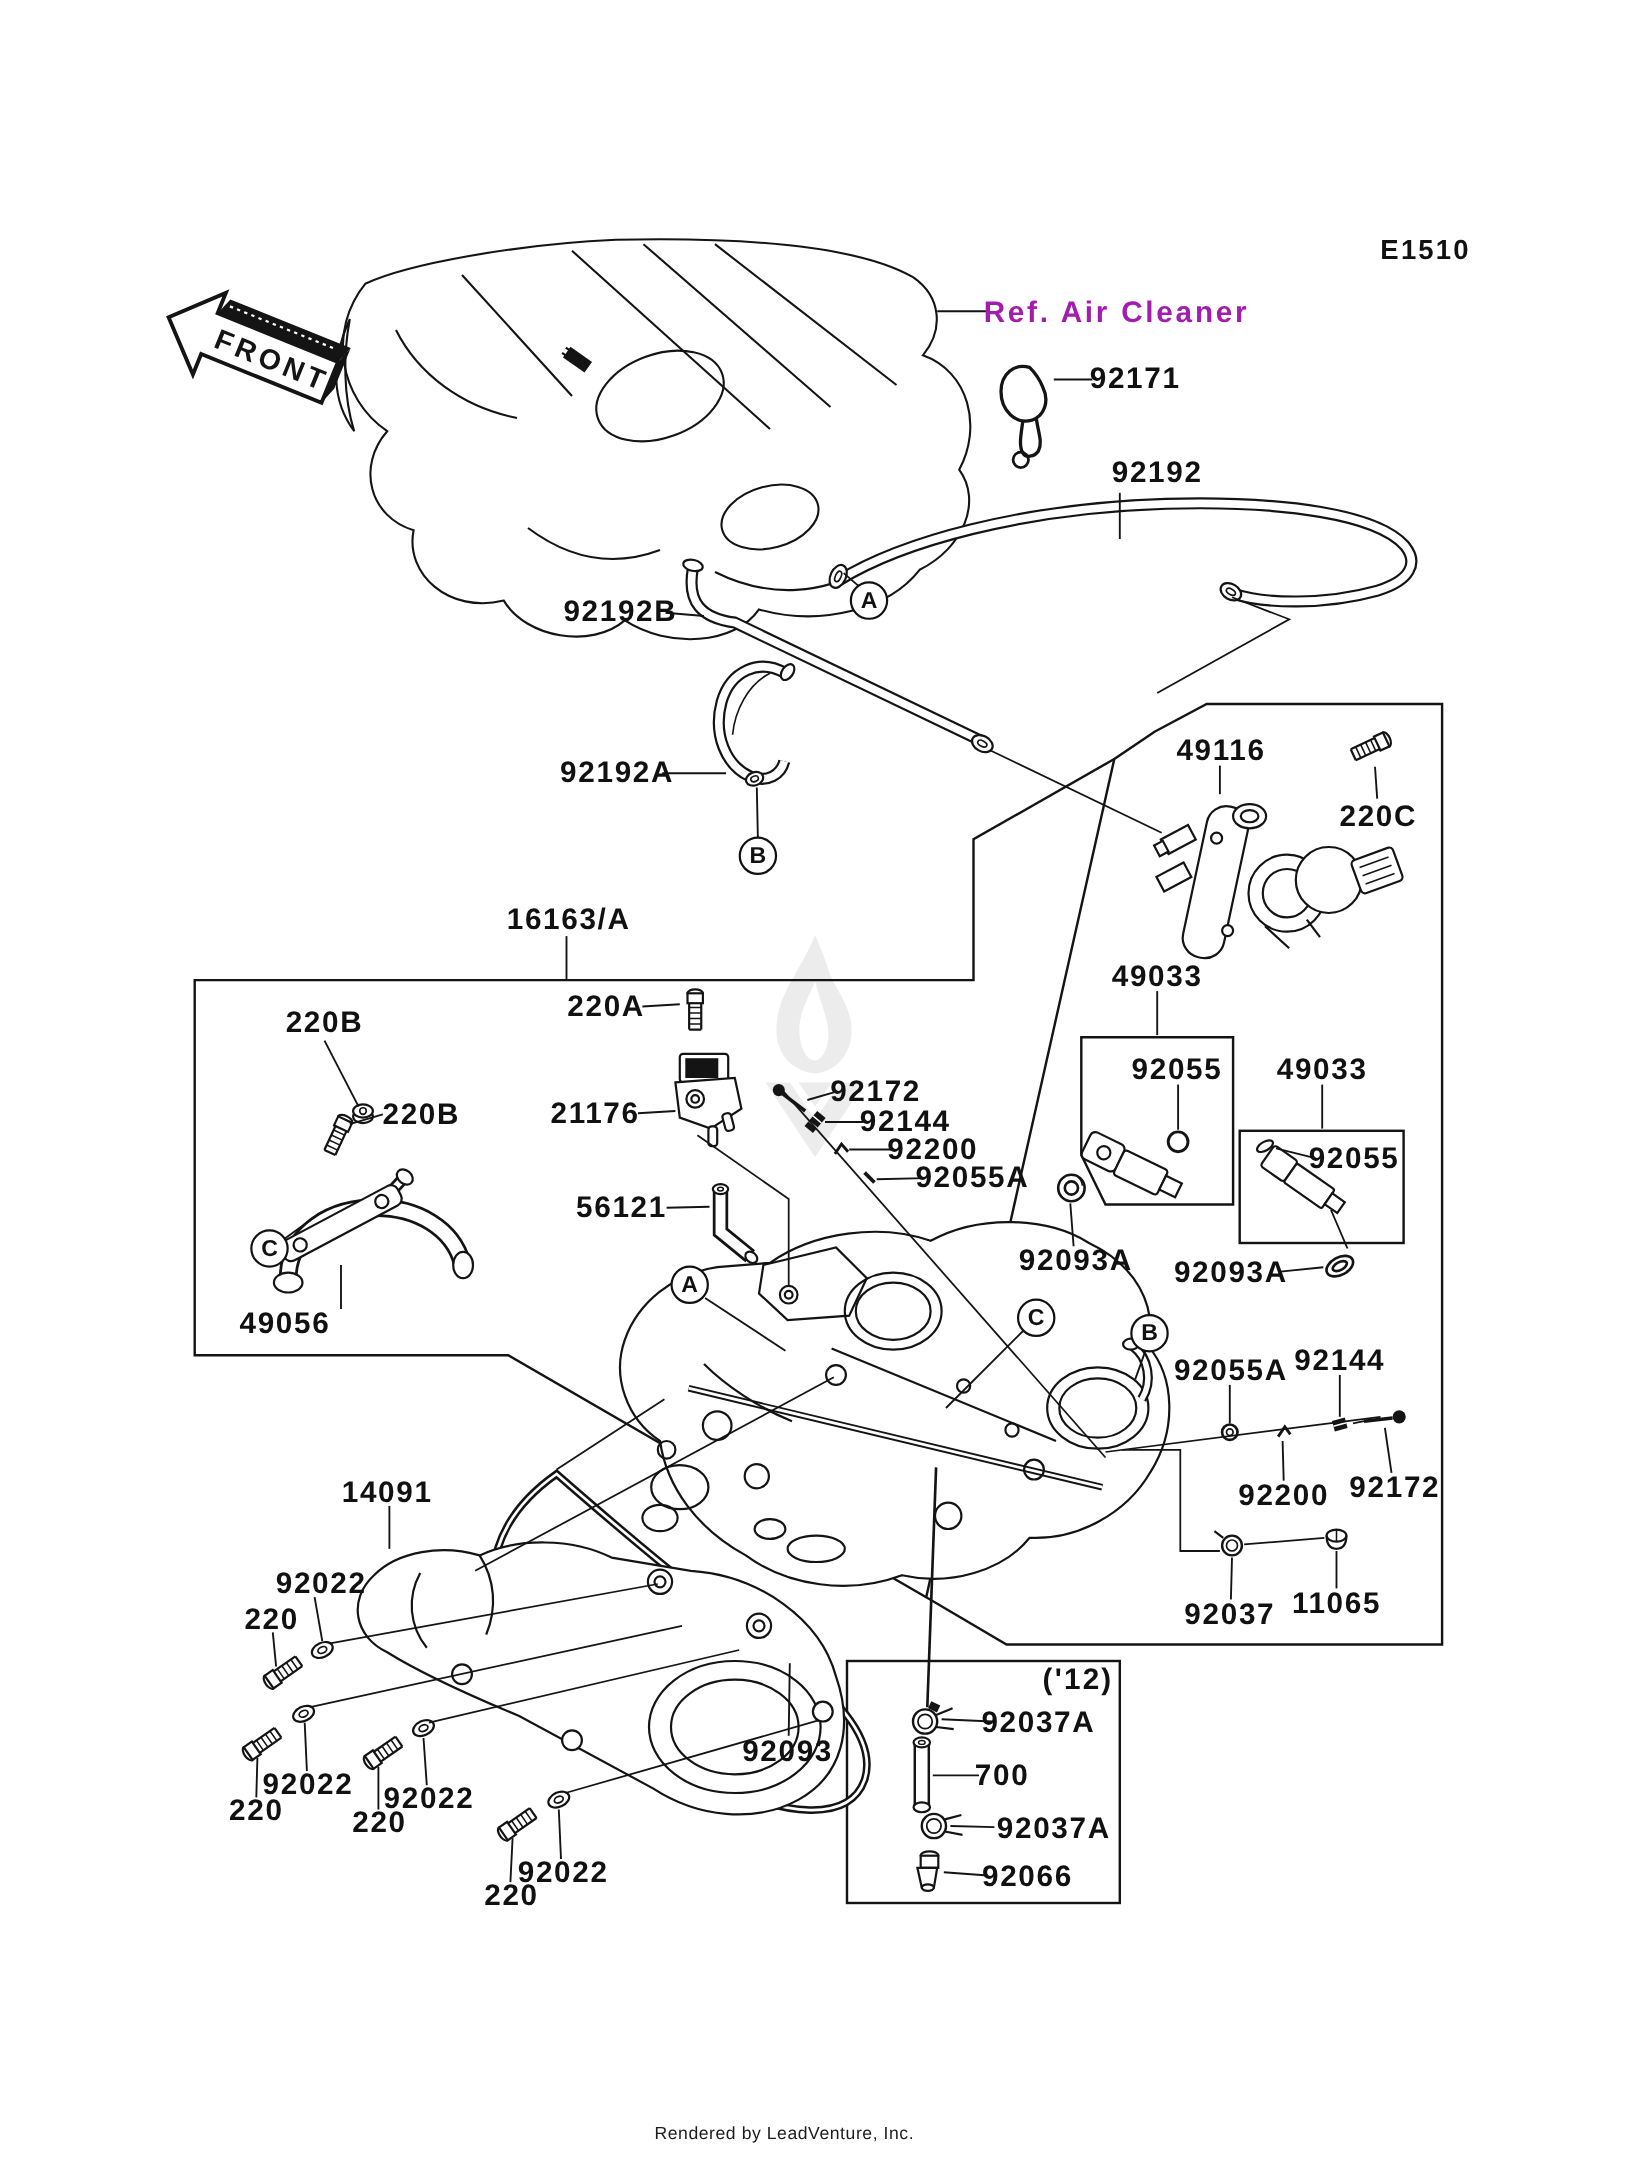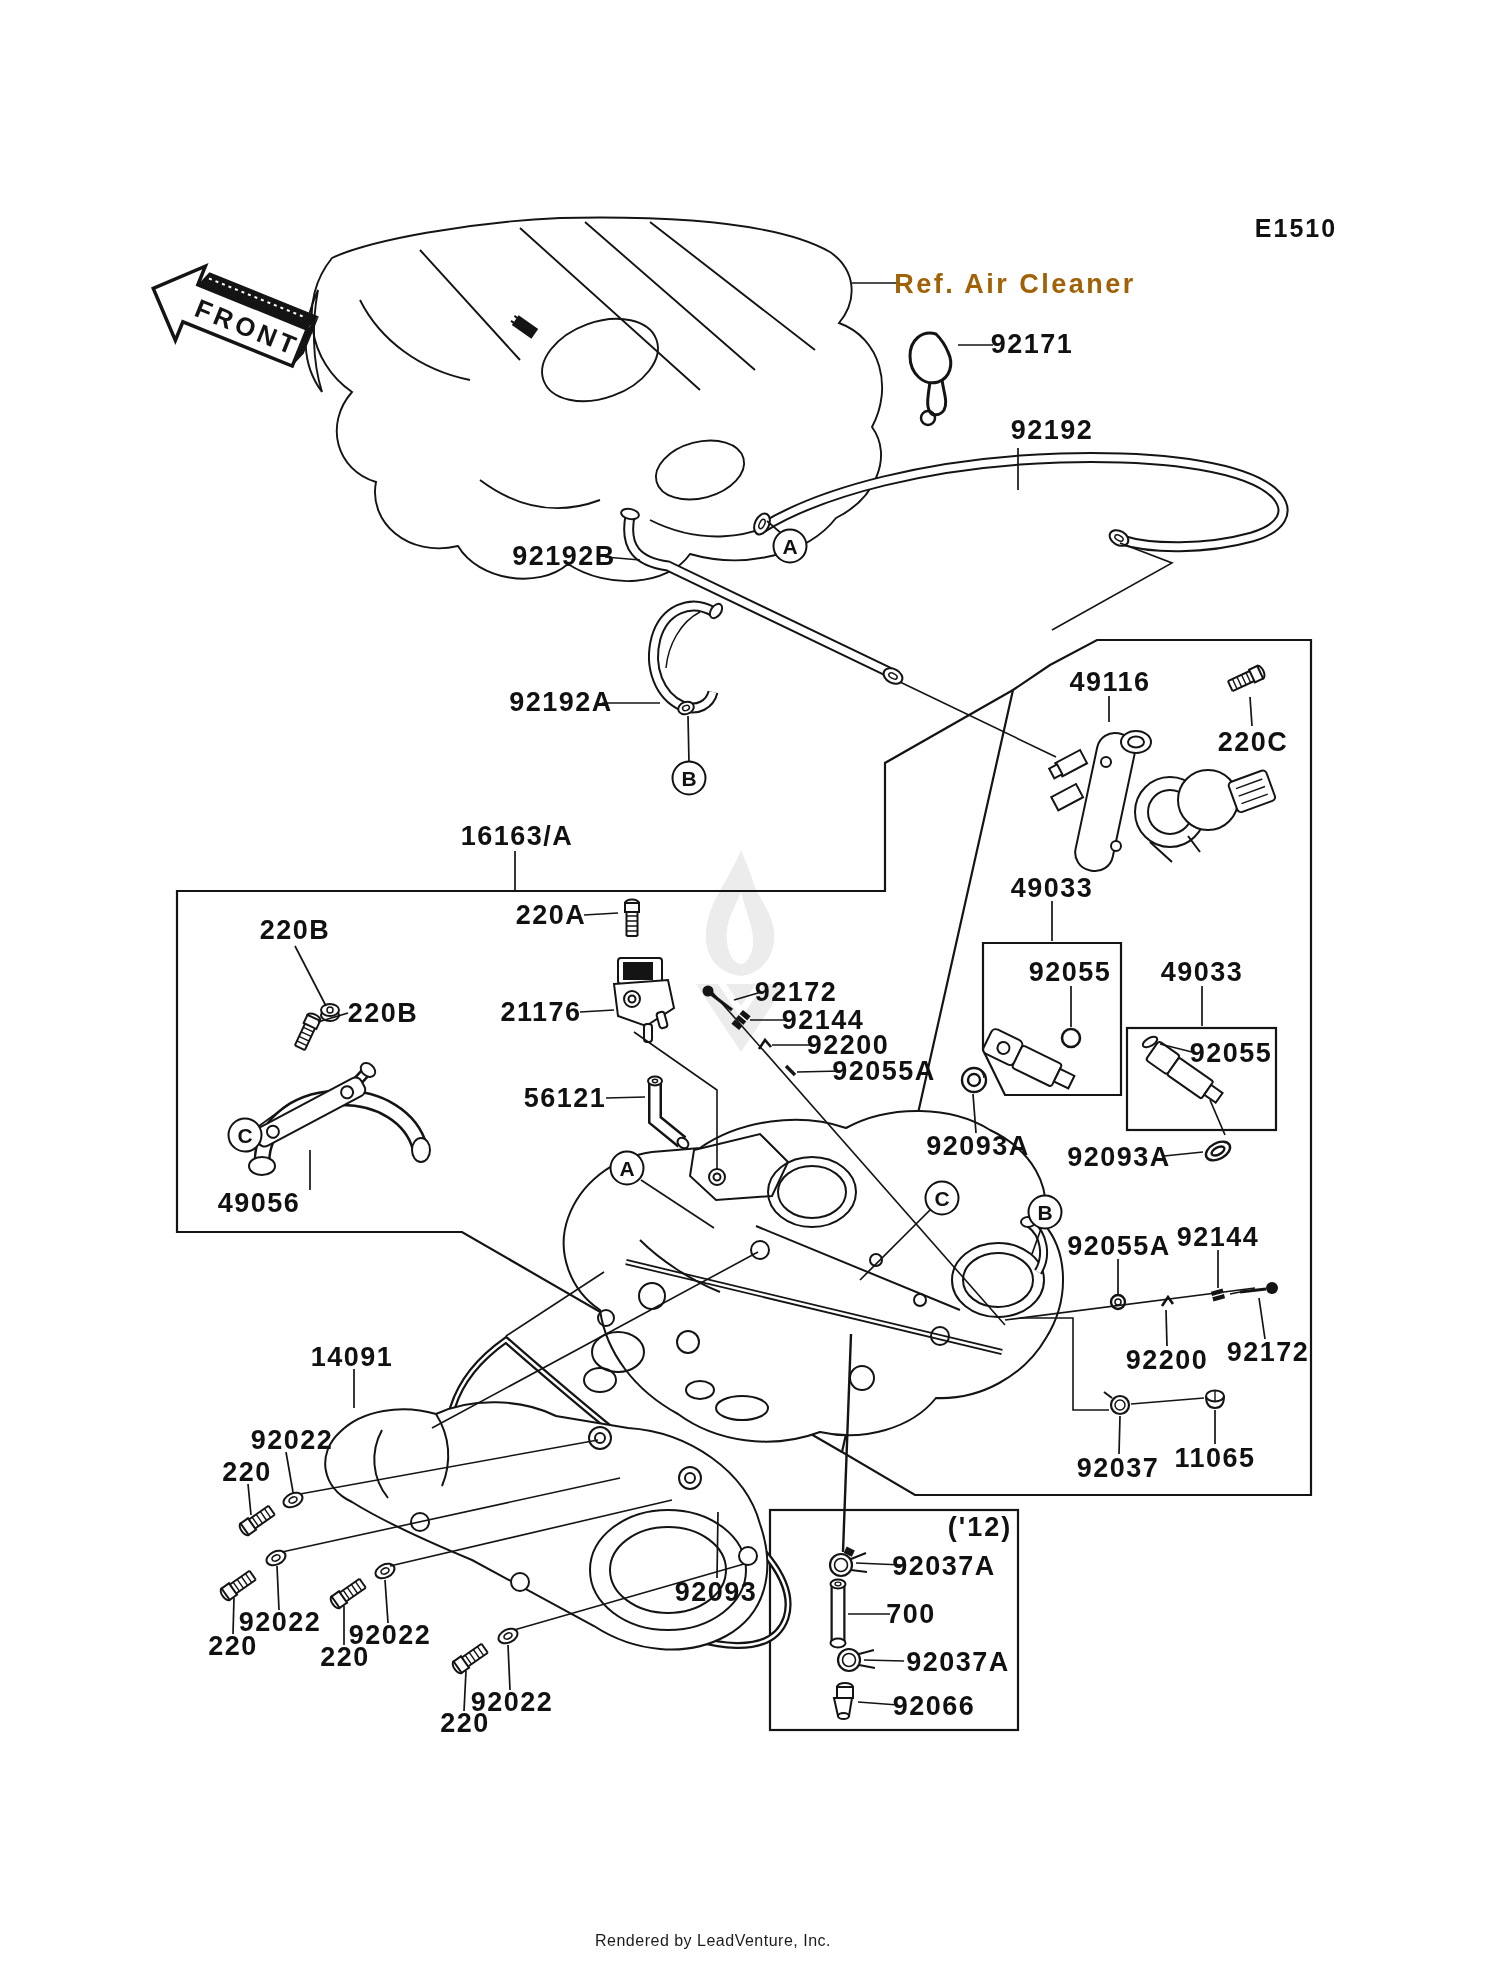--- a/index.html
+++ b/index.html
@@ -6,21 +6,21 @@
   .canvas{position:relative;width:1500px;height:1962px;background:#fff;
           font-family:"Liberation Sans",sans-serif;overflow:hidden;}
   .art{position:absolute;left:0;top:0;}
   .layer{position:absolute;left:0;top:0;width:100%;height:100%;pointer-events:none;}
   .part-label{position:absolute;transform:translate(-50%,-50%);
           font-weight:700;font-size:27px;letter-spacing:1.5px;color:#111;
           white-space:nowrap;}
   .code-label{position:absolute;transform:translate(-50%,-50%);
           font-weight:700;font-size:25px;letter-spacing:2px;color:#111;white-space:nowrap;}
   .ref-label{position:absolute;transform:translate(-50%,-50%);
-          font-weight:700;font-size:27px;letter-spacing:2.5px;color:#a16207;white-space:nowrap;}
+          font-weight:700;font-size:27px;letter-spacing:2.5px;color:#a21caf;white-space:nowrap;}
   .note-label{position:absolute;transform:translate(-50%,-50%);
           font-weight:700;font-size:27px;letter-spacing:2px;color:#111;white-space:nowrap;}
   .callout{position:absolute;transform:translate(-50%,-50%);
           width:31px;height:31px;border:2.5px solid #111;border-radius:50%;
           background:#fff;display:flex;align-items:center;justify-content:center;
           font-weight:700;font-size:21px;color:#111;}
   .watermark-text{position:absolute;left:488px;top:1074px;
           font-weight:700;font-size:48px;letter-spacing:17px;color:#e7e7e7;white-space:nowrap;}
   .footer{position:absolute;left:713px;top:1941px;transform:translate(-50%,-50%);
           font-size:16px;color:#1b1b1b;white-space:nowrap;letter-spacing:0.5px;}

